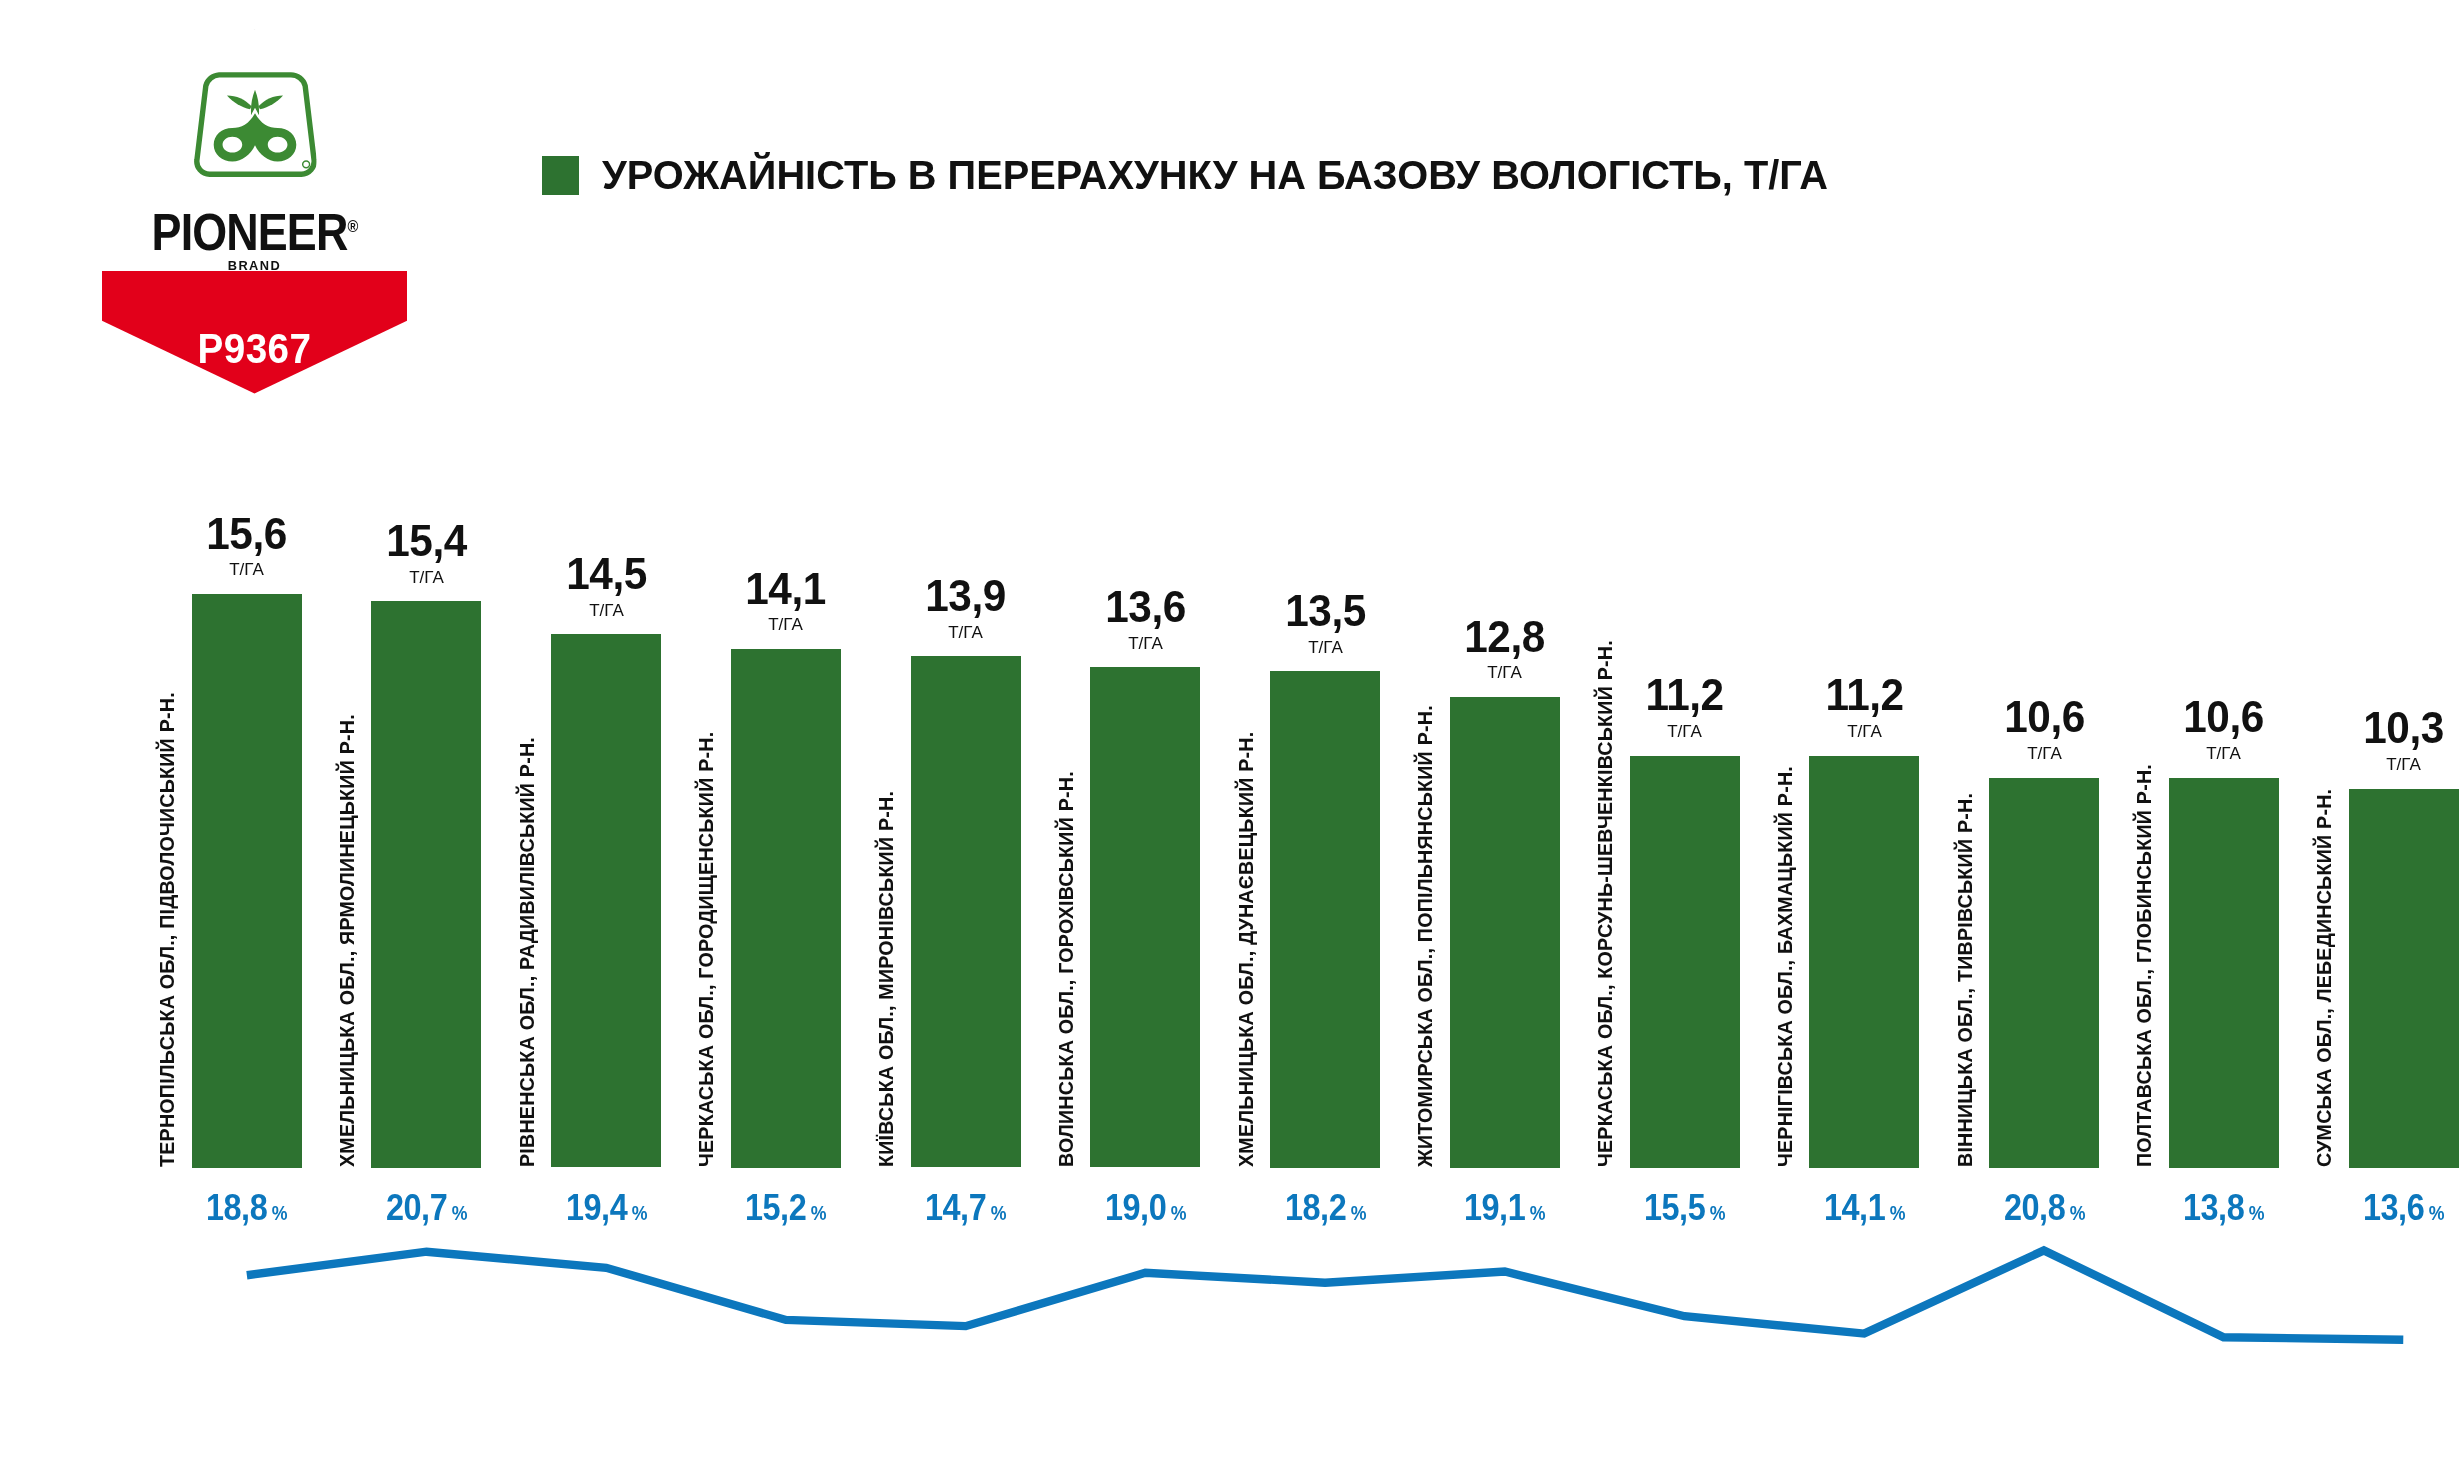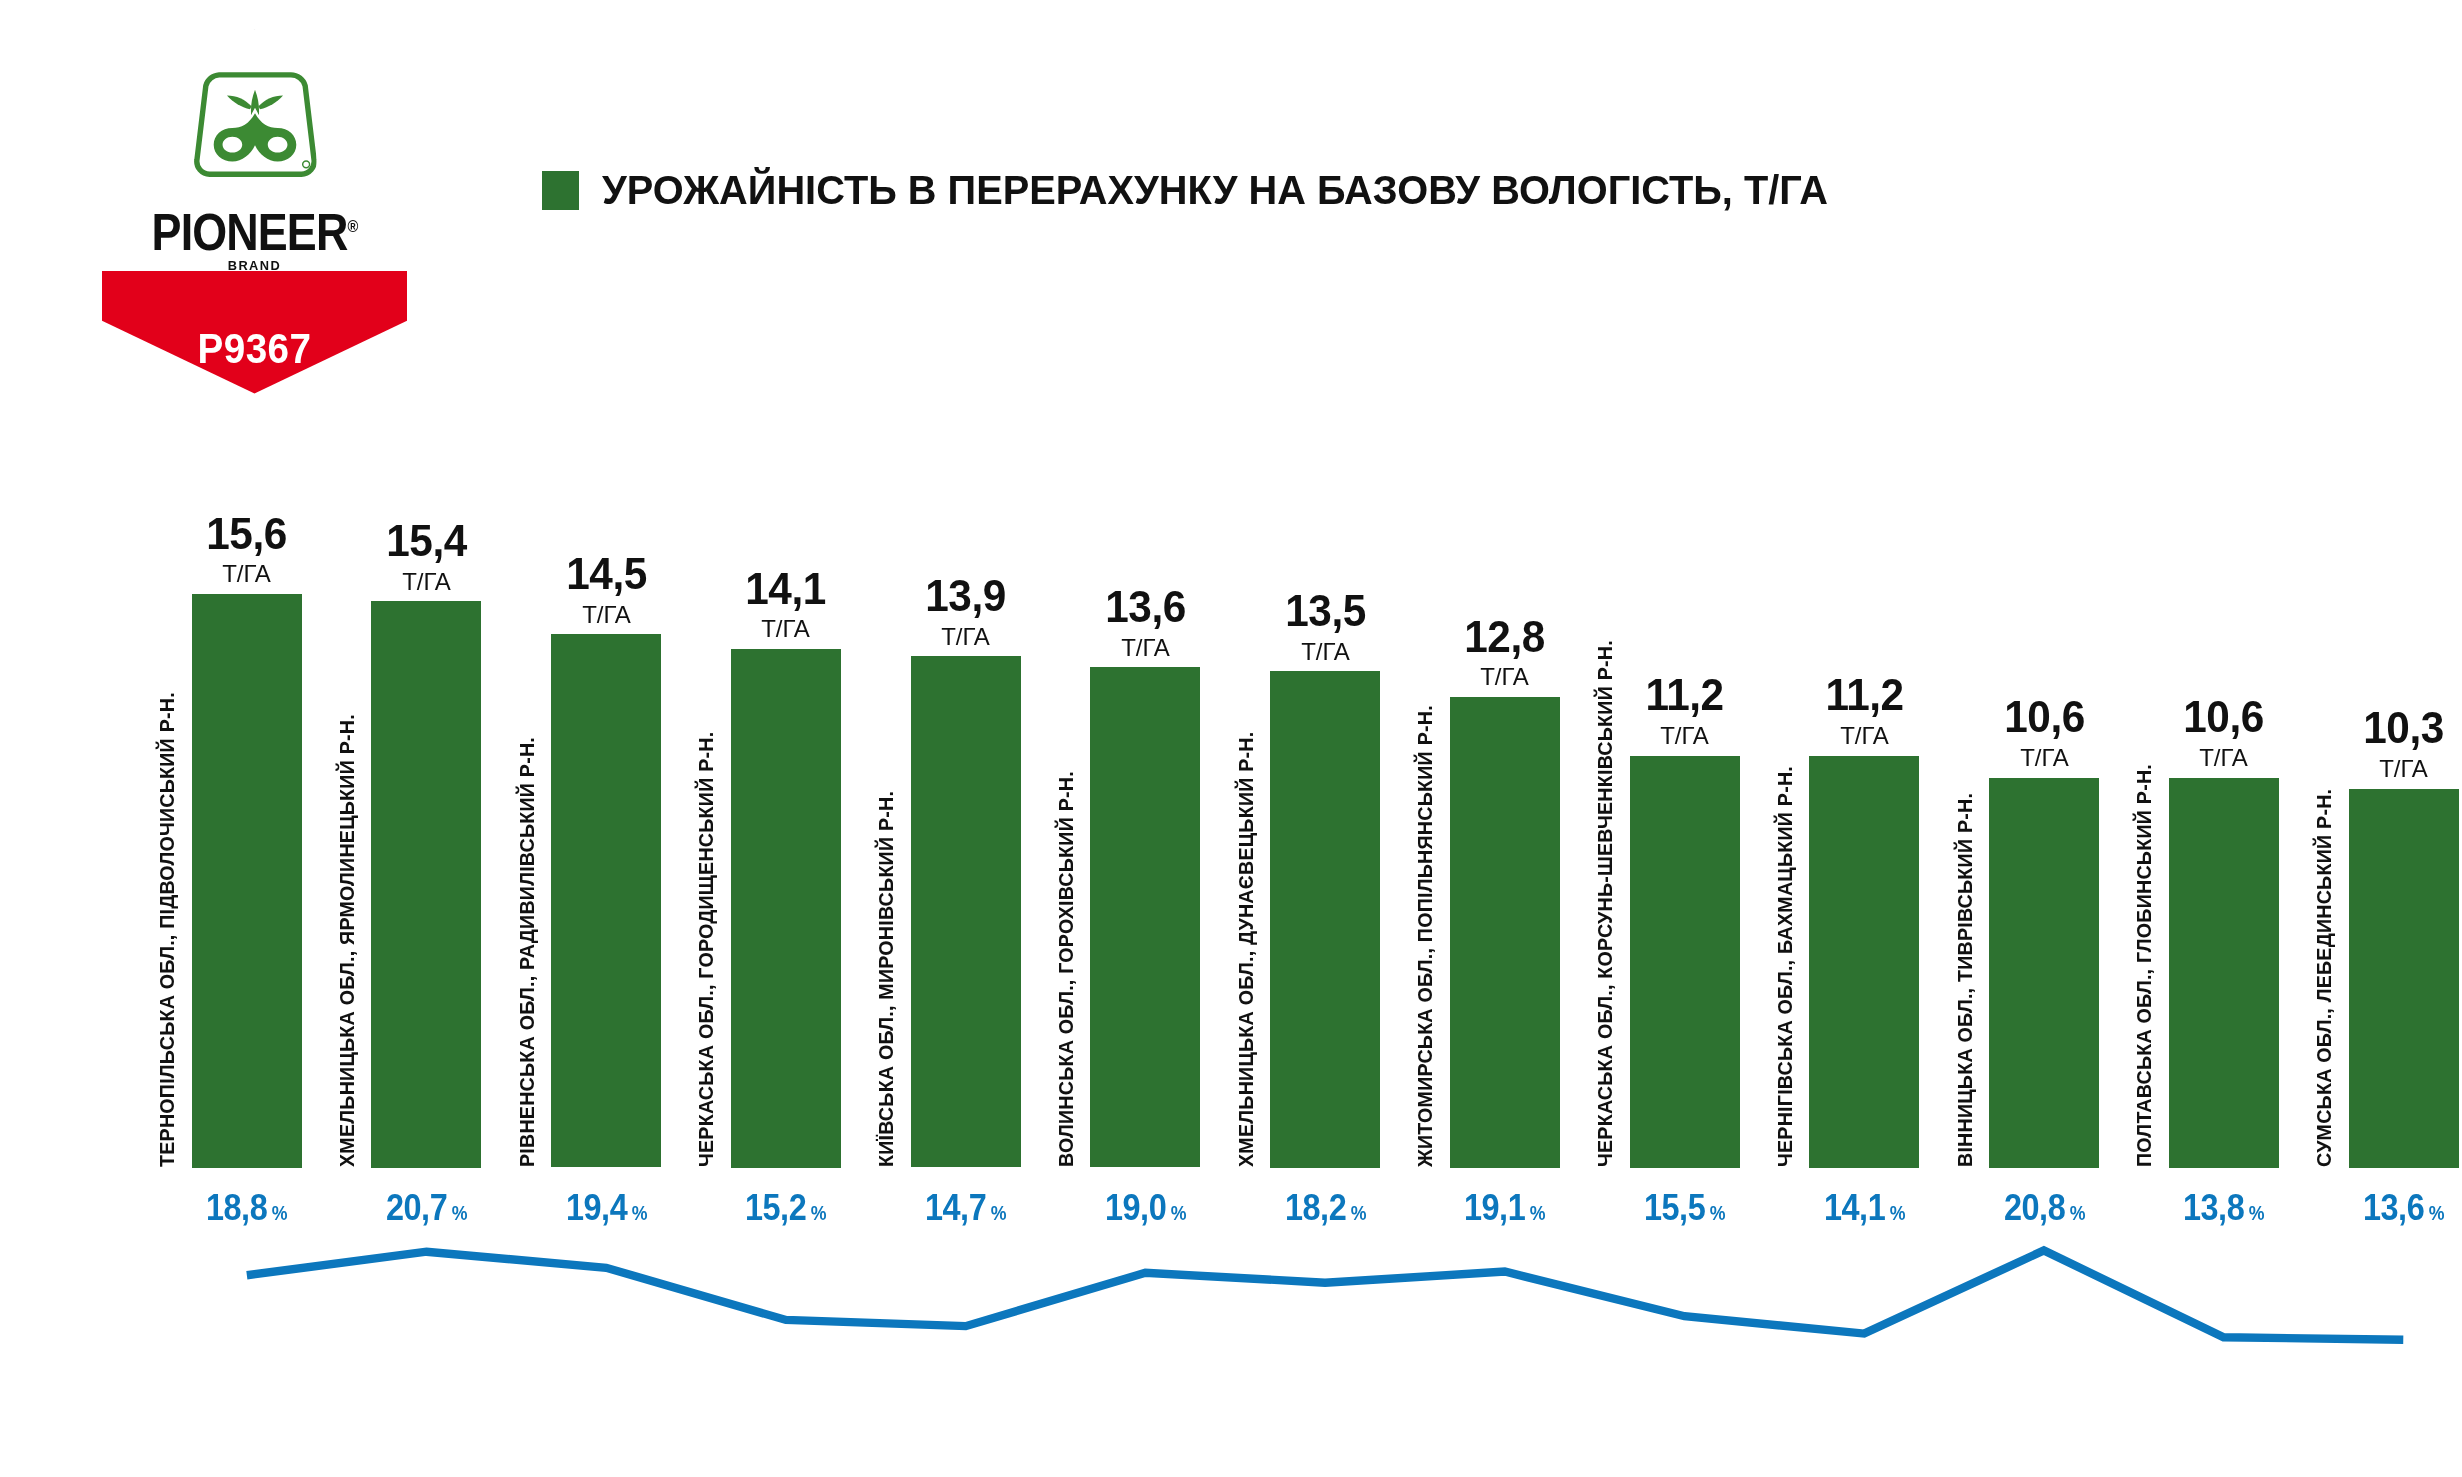--- a/index.html
+++ b/index.html
@@ -42,41 +42,41 @@
     position:absolute;left:0;right:0;top:228px;text-align:center;
     font-weight:bold;font-size:12.8px;letter-spacing:1.5px;color:#111111;
   }
   .hybrid-code{
     position:absolute;left:0;right:0;bottom:20.7px;text-align:center;
     font-weight:bold;font-size:42px;letter-spacing:0.5px;color:#ffffff;
     transform:scaleX(0.92);
   }
 
   
-  #legend{position:absolute;left:542px;top:163px;}
+  #legend{position:absolute;left:542px;top:148px;}
   .legend-row{display:flex;align-items:center;height:55px;}
   .legend-swatch{width:37px;height:39px;flex:0 0 auto;margin-right:22.7px;}
   .legend-label{
     font-weight:bold;font-size:41px;letter-spacing:0px;color:#111111;
     white-space:nowrap;transform:scaleX(0.97);transform-origin:left center;
   }
 
   
   #chart{position:absolute;left:0;top:0;width:2626px;height:1477px;}
   .bar-group{position:absolute;}
   .bar{position:absolute;background:#2D7230;}
   .bar-value{
     position:absolute;text-align:center;
     font-weight:bold;color:#111111;
     font-size:45px;line-height:0.96;letter-spacing:-0.5px;
     transform:scaleX(0.94);
   }
   .bar-unit{
     position:absolute;text-align:center;color:#111111;
-    font-size:24px;letter-spacing:0px;font-weight:normal;
+    font-size:17px;letter-spacing:0px;font-weight:normal;
   }
   .cat-label{
     position:absolute;
     writing-mode:vertical-rl;
     transform:rotate(180deg);
     font-weight:bold;font-size:19.7px;letter-spacing:0.2px;color:#111111;
     white-space:nowrap;
   }
   .pct-value{
     position:absolute;text-align:center;

